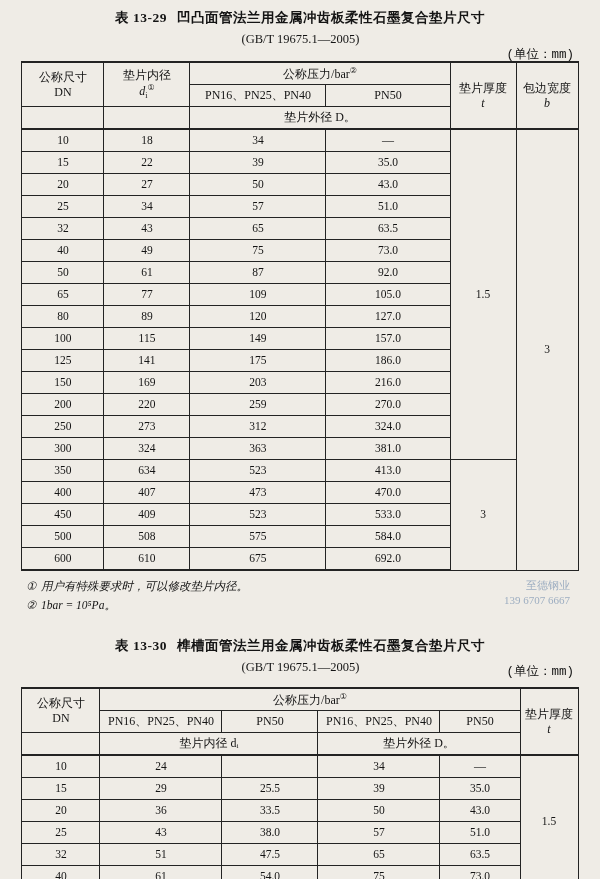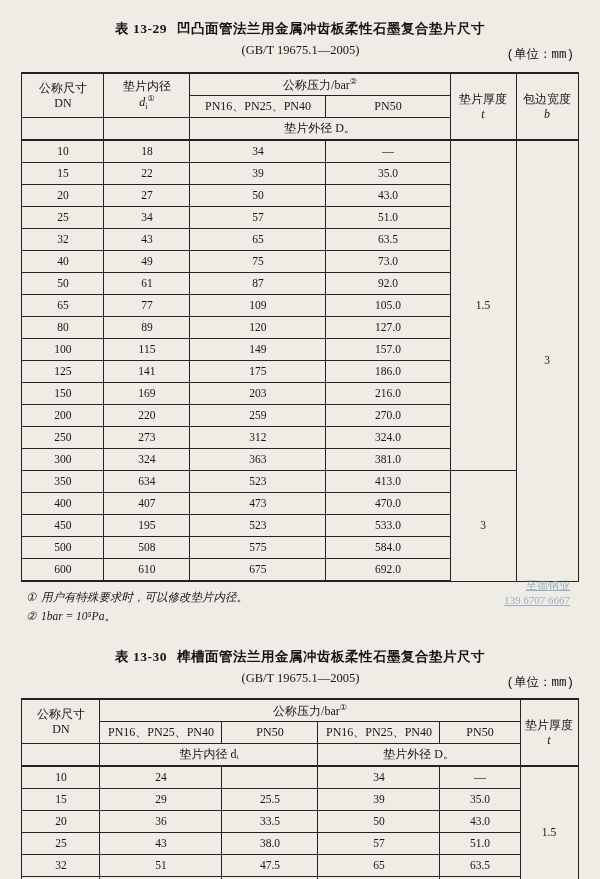--- a/index.html
+++ b/index.html
@@ -67,31 +67,30 @@
     display:inline-block;width:12px;
   }
   .watermark{
     position:absolute;
     right:30px;
     color:#8fa3bb;
     font-size:11px;
     opacity:.85;
     text-align:right;
     line-height:1.35;
-    text-decoration:underline;
   }
   .sec2{margin-top:10px;}
   .dash{font-size:12px;}
 </style>
 </head>
 <body>
 
 <div class="page">
 
-  <div style="position:relative;padding-top:20px;">
+  <div style="position:relative;padding-top:9px;">
     <div class="tbl-title">
       <span class="num">表 13-29</span><span>凹凸面管法兰用金属冲齿板柔性石墨复合垫片尺寸</span>
     </div>
     <div class="tbl-sub">(GB/T 19675.1—2005)</div>
     <div class="unit" style="top:46px;">(单位：mm)</div>
   </div>
 
   <table style="margin-top:14px;">
     <colgroup>
       <col style="width:82px">
@@ -230,21 +229,21 @@
         <td rowspan="5">3</td>
       </tr>
       <tr>
         <td>400</td>
           <td>407</td>
           <td>473</td>
           <td>470.0</td>
       </tr>
       <tr>
         <td>450</td>
-          <td>195</td>
+          <td>409</td>
           <td>523</td>
           <td>533.0</td>
       </tr>
       <tr>
         <td>500</td>
           <td>508</td>
           <td>575</td>
           <td>584.0</td>
       </tr>
       <tr class="thick-bot">

